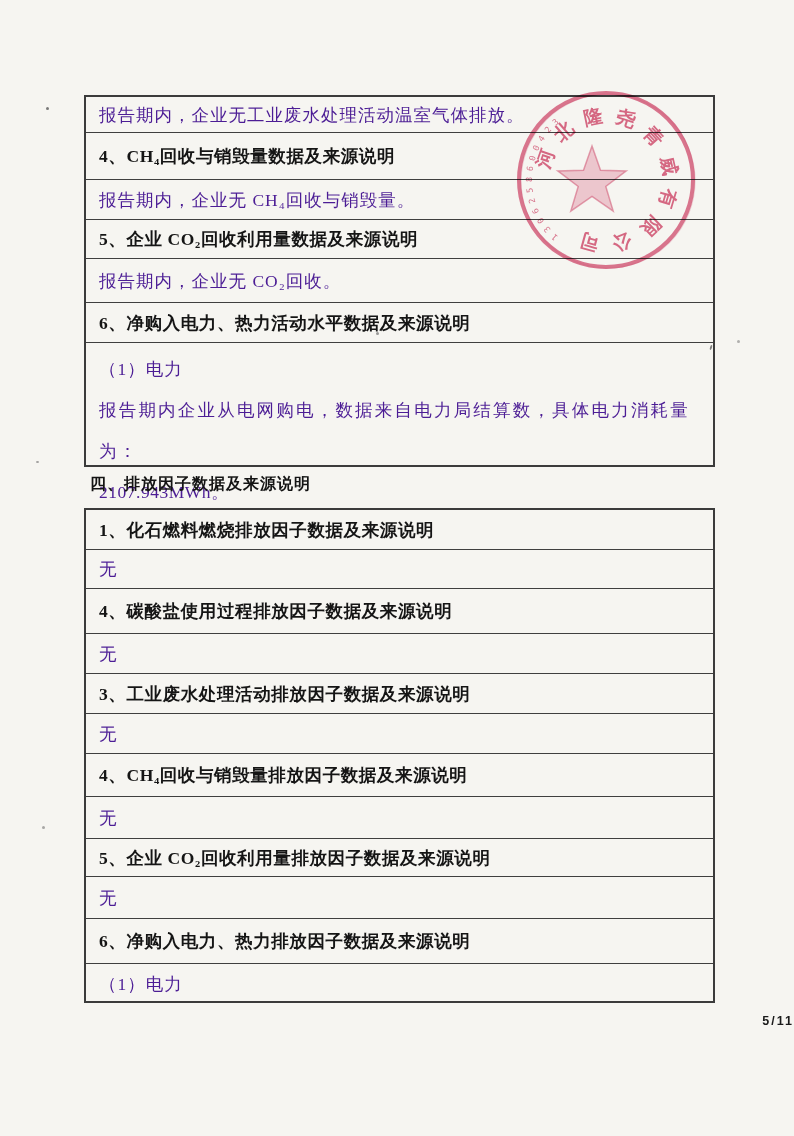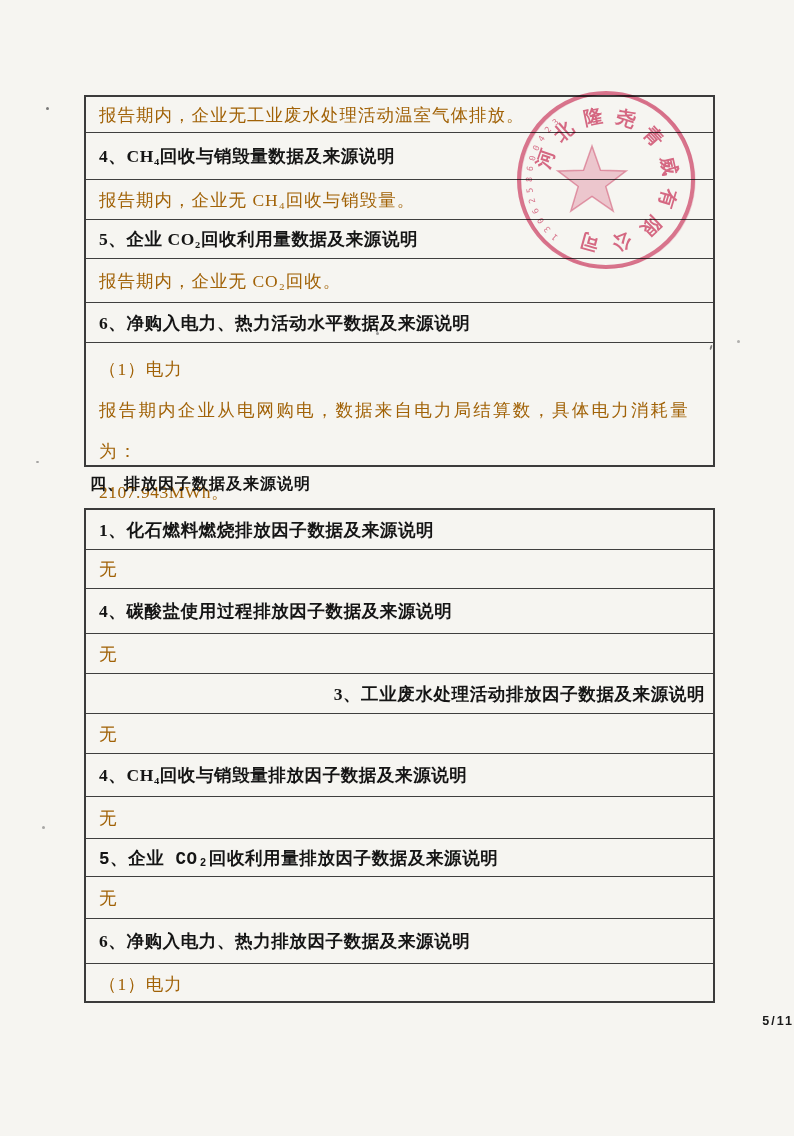--- a/index.html
+++ b/index.html
@@ -20,21 +20,21 @@
     box-sizing:border-box;
     background:transparent;
   }
   .doc-row{
     display:flex;align-items:center;
     padding-left:13px;padding-right:8px;
     border-bottom:1.6px solid #3f3f3f;
     box-sizing:border-box;
     font-size:17.5px;
     letter-spacing:1px;
-    color:#a16207;
+    color:#4c1d95;
   }
   .doc-row:last-child{border-bottom:none;}
   .doc-row.hdr{font-weight:bold;color:#151515;letter-spacing:0.6px;}
   .tall-cell{
     display:block;
     padding-top:6px;
   }
   .tall-cell p{margin:0;line-height:41px;}
   .tall-cell .spread{letter-spacing:2.2px;}
   .tall-cell .mono-num{letter-spacing:0.5px;font-family:"Liberation Serif","DejaVu Serif",serif;}
@@ -44,25 +44,25 @@
   .t1-r2{height:40px;}
   .t1-r3{height:39px;}
   .t1-r4{height:44px;}
   .t1-r5{height:40px;}
   .t1-r6{height:122px;align-items:flex-start;}
   
   .t2-r0{height:40px;}
   .t2-r1{height:39px;}
   .t2-r2{height:45px;}
   .t2-r3{height:40px;}
-  .t2-r4{height:40px;justify-content:flex-end;}
+  .t2-r4{height:40px;}
   .t2-r5{height:40px;}
   .t2-r6{height:43px;}
   .t2-r7{height:42px;}
-  .t2-r8{height:38px;font-family:Liberation Mono, monospace;}
+  .t2-r8{height:38px;}
   .t2-r9{height:42px;}
   .t2-r10{height:45px;}
   .t2-r11{height:40px;}
   
   .section-heading{
     position:absolute;left:90px;top:474px;
     font-size:16px;font-weight:bold;color:#141414;
     letter-spacing:1px;
   }
   

